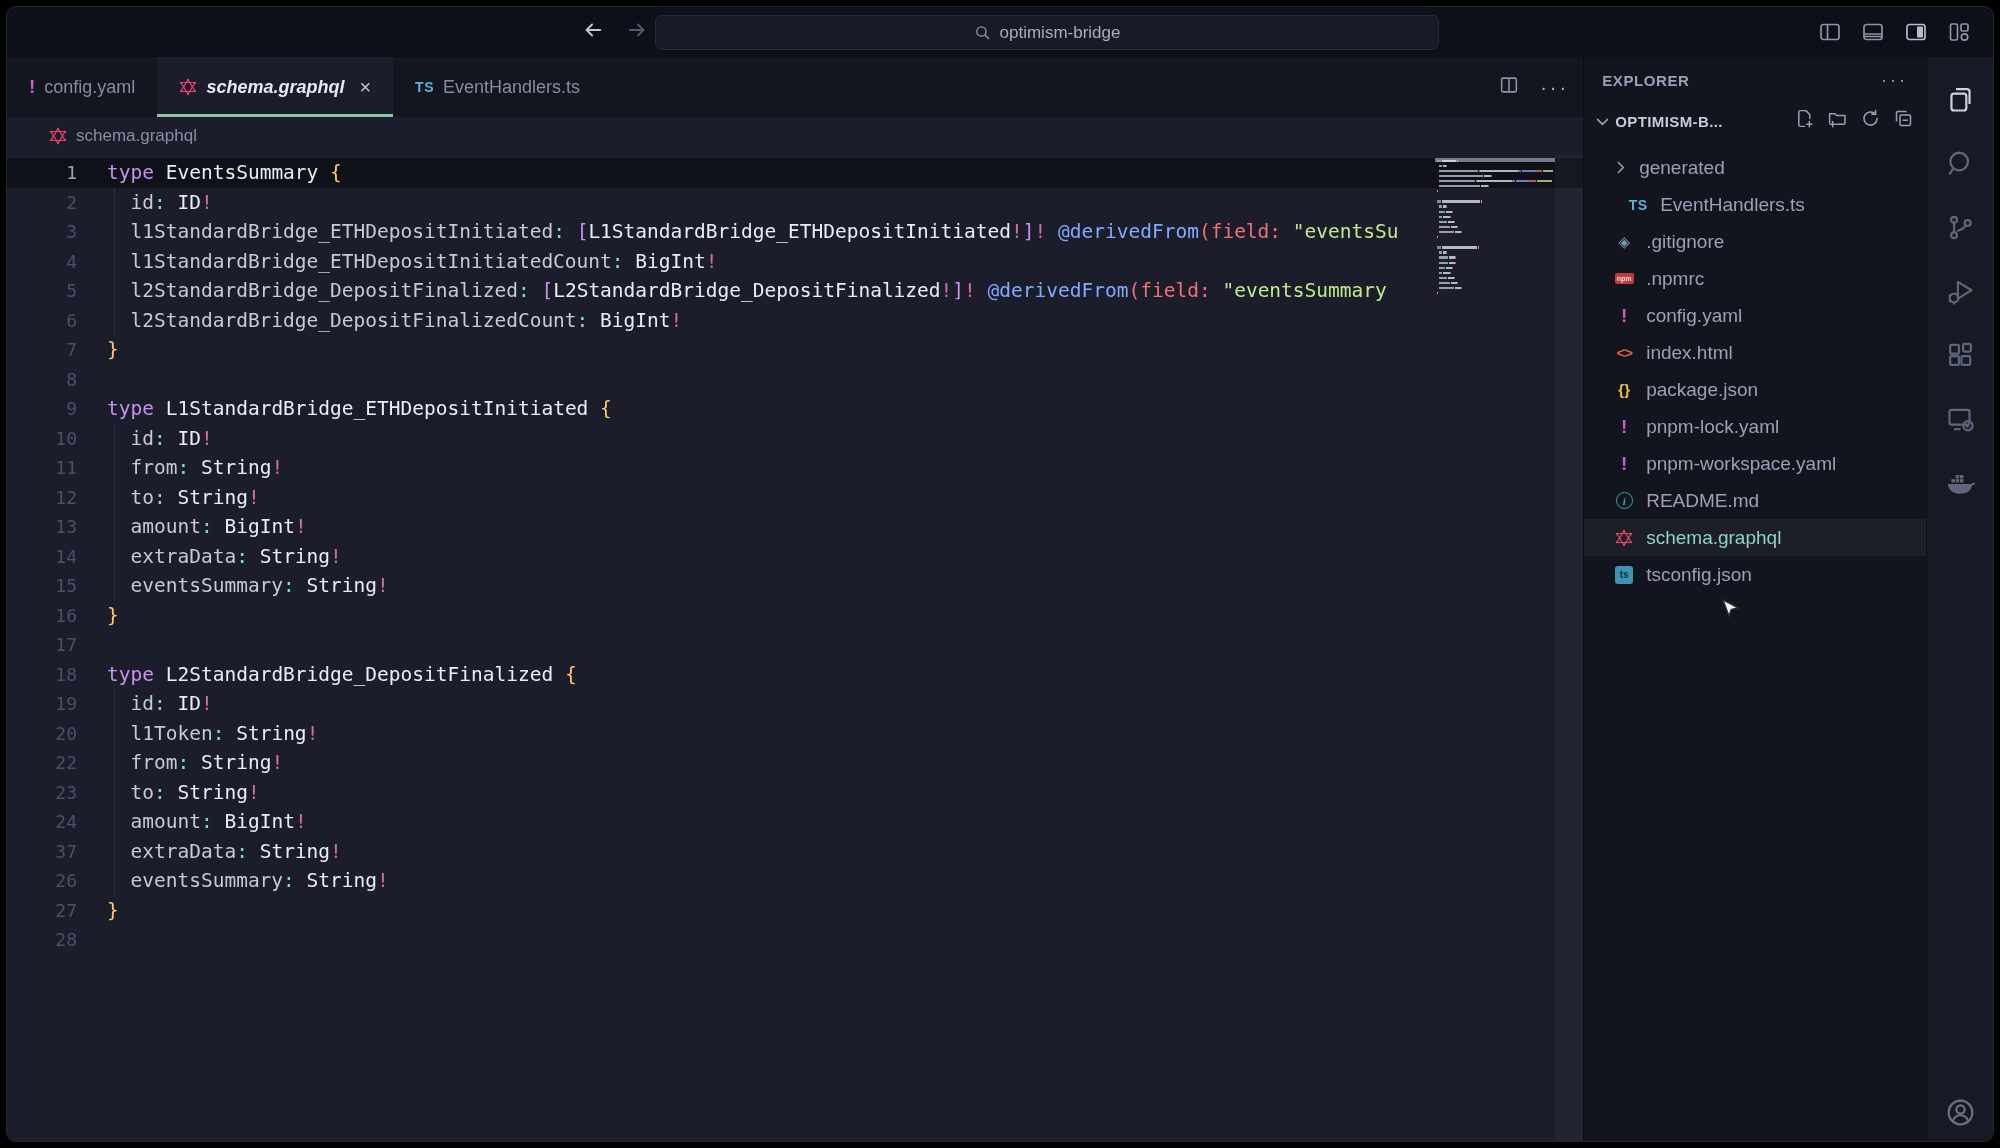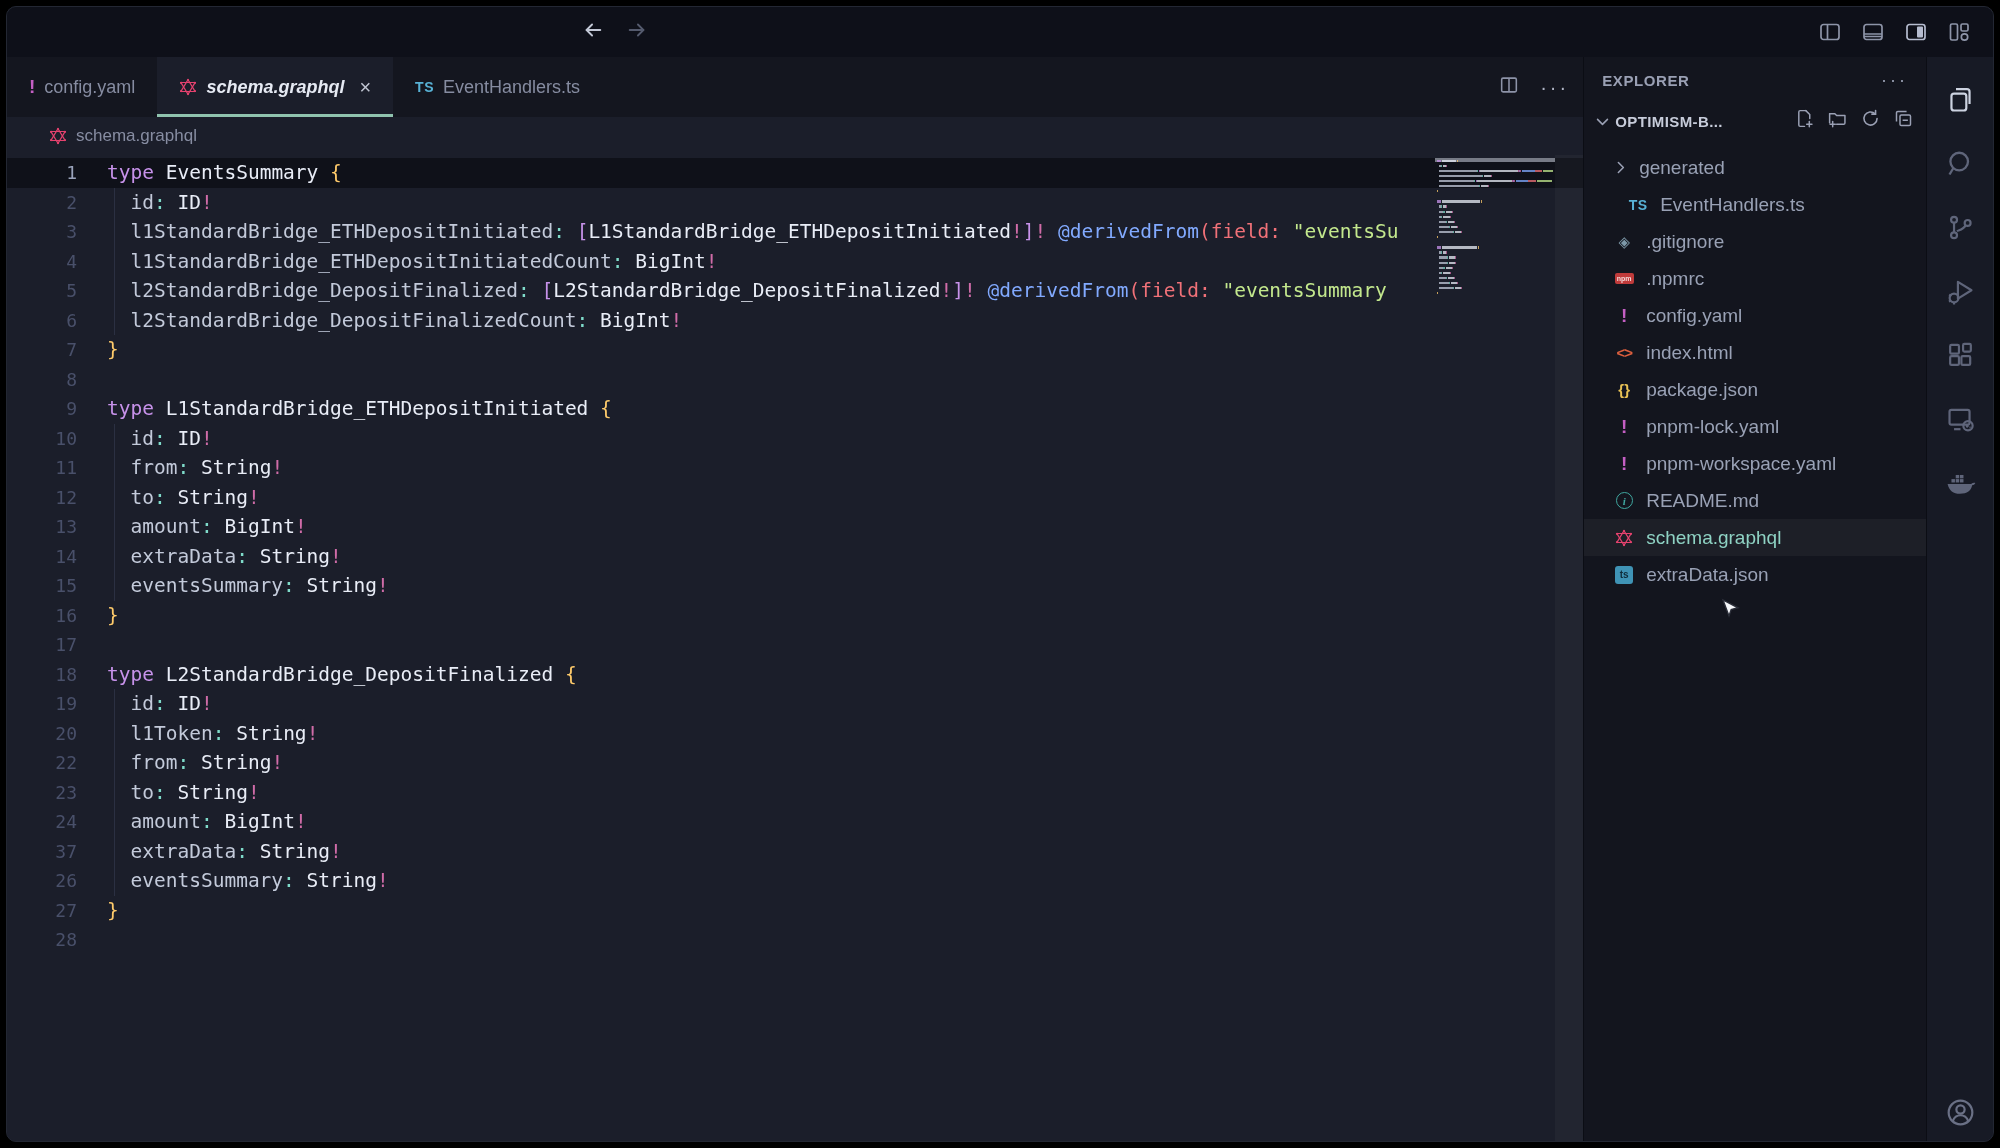--- a/index.html
+++ b/index.html
@@ -125,20 +125,27 @@
             <path d="M20 12H5"></path>
             <path d="M11 6l-6 6 6 6"></path>
           </svg>
       </span>
       <span class="nav-fwd">
         <svg viewBox="0 0 24 24" fill="none" stroke="currentColor" stroke-width="2" stroke-linecap="round" stroke-linejoin="round">
             <path d="M4 12h15"></path>
             <path d="M13 6l6 6-6 6"></path>
           </svg>
       </span>
+    </div>
+    <div class="searchbox">
+      <svg viewBox="0 0 24 24" fill="none" stroke="currentColor" stroke-width="2">
+          <circle cx="10.5" cy="10.5" r="6.5"></circle>
+          <path d="M15.5 15.5L21 21"></path>
+        </svg>
+      <span>optimism-bridge</span>
     </div>
     <div class="layout-icons">
       <span class="lic">
         <svg viewBox="0 0 24 24" fill="none" stroke="currentColor" stroke-width="1.7">
             <rect x="3" y="4.5" width="18" height="15" rx="2.5"></rect>
             <path d="M9.5 4.5v15"></path>
           </svg>
       </span>
       <span class="lic">
         <svg viewBox="0 0 24 24" fill="none" stroke="currentColor" stroke-width="1.7">
@@ -567,21 +574,21 @@
                   <circle cx="1.9" cy="11.6" r="1" fill="currentColor" stroke="none"></circle>
                   <circle cx="14.1" cy="11.6" r="1" fill="currentColor" stroke="none"></circle>
                 </svg></span>
             </span>
             <span class="tree-label">schema.graphql</span>
           </div>
           <div class="tree-row">
             <span class="icon-box">
               <span class="ic-tsconf">ts</span>
             </span>
-            <span class="tree-label">extraData.json</span>
+            <span class="tree-label">tsconfig.json</span>
           </div>
         </div>
     </div>
 
     <div class="activitybar">
       <div style="display:contents;"><div class="ab-item active">
             <svg viewBox="0 0 24 24" fill="none" stroke="currentColor" stroke-width="1.7" stroke-linejoin="round">
               <path d="M8.5 4h8.5a2 2 0 0 1 2 2v9.5"></path>
               <rect x="5" y="7.5" width="11.5" height="13" rx="2"></rect>
             </svg>

